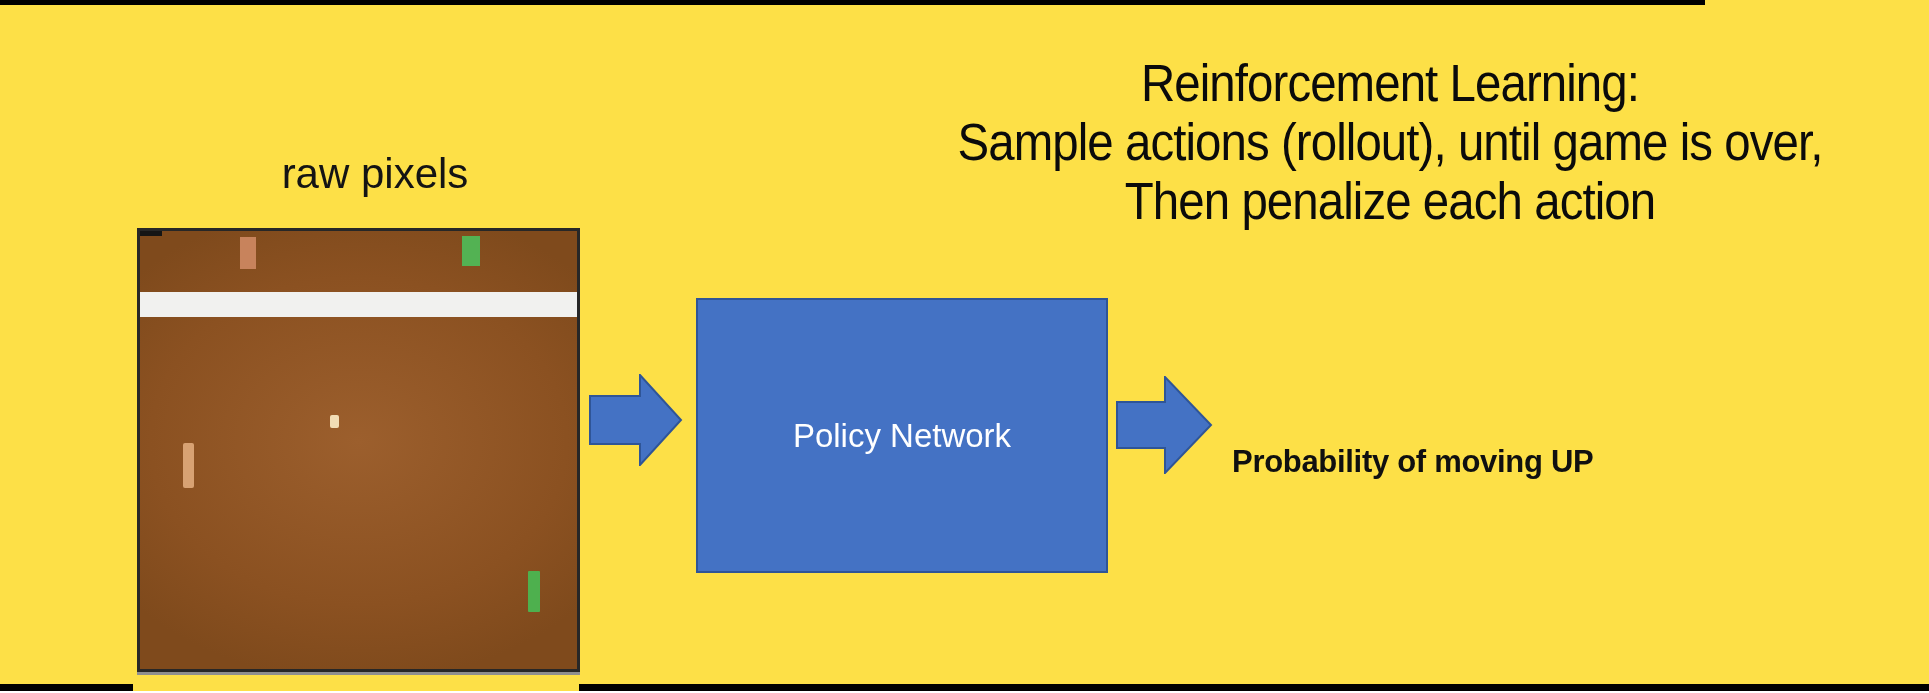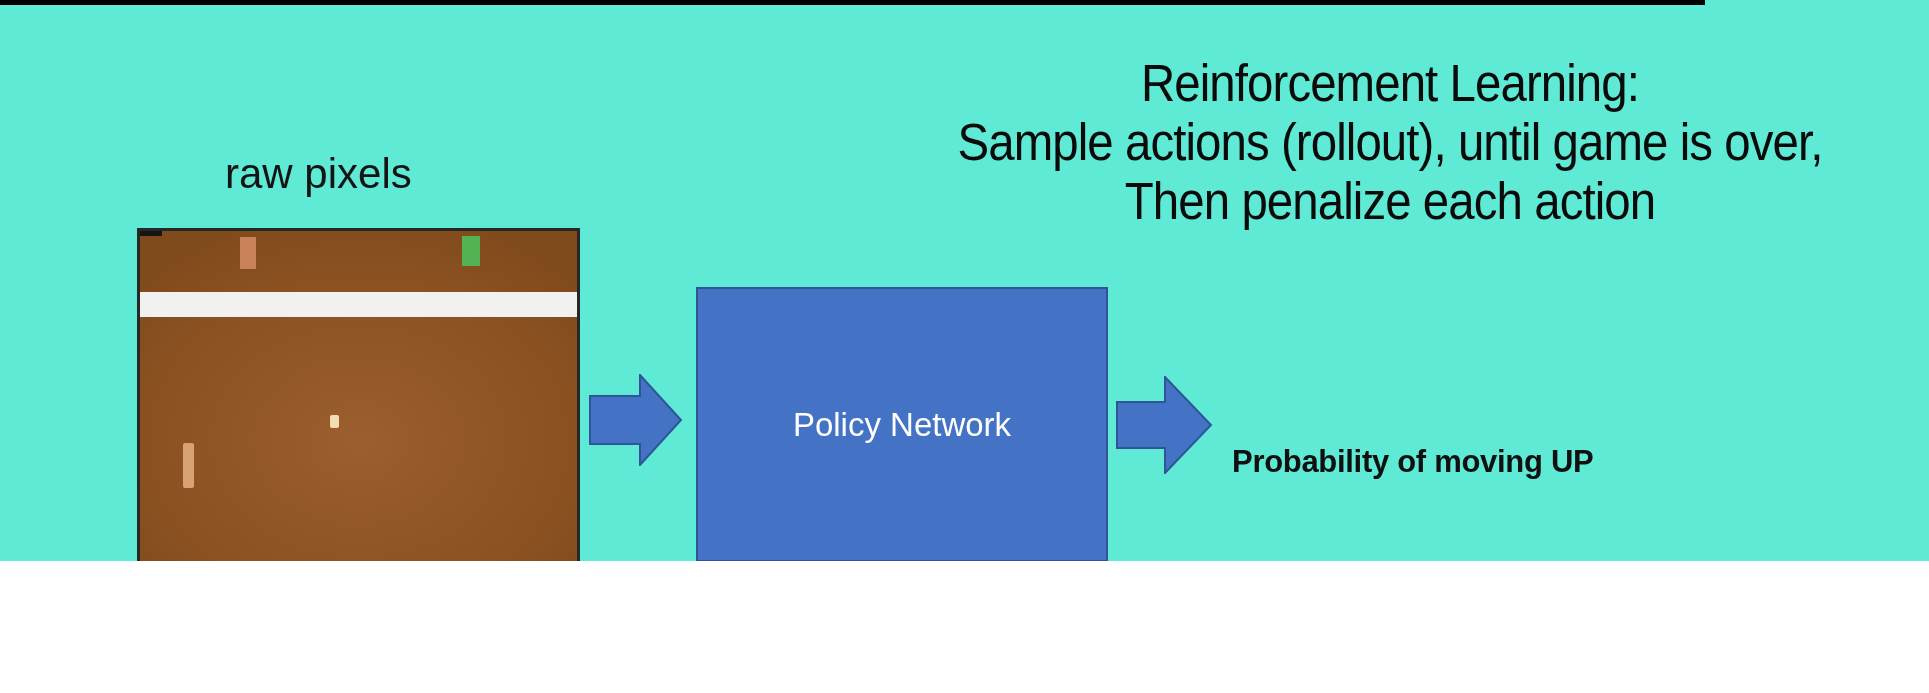--- a/index.html
+++ b/index.html
@@ -1,22 +1,22 @@
 <!DOCTYPE html>
 <html style="--accent-blue: #4472C4; --accent-blue-dark: #2F5597; --field-brown: #8B5121; --field-brown-light: #9C5F2D; --field-brown-dark: #7F4A1C; --score-orange: #C8835C; --score-green: #53B253; --paddle-tan: #D8A273; --paddle-green: #4EB04E; --ball-cream: #F2DDB5; --wall-white: #F1F1EF; --bar-black: #000000;"><head>
 <meta charset="utf-8">
 <style>
   html, body { margin: 0; padding: 0; background: #ffffff; }
   * { box-sizing: border-box; }
 
   .canvas {
     position: relative;
     width: 1929px;
-    height: 561px;
-    background: #5eead4;
+    height: 691px;
+    background: #fde047;
     overflow: hidden;
     font-family: "Liberation Sans", sans-serif;
   }
 
   
   .top-bar {
     position: absolute; left: 0; top: 0;
     width: 1705px; height: 5px;
     background: var(--bar-black, #000);
   }
@@ -38,21 +38,21 @@
     font-size: 51px; line-height: 59px; letter-spacing: -1px;
     color: #0b0b0b;
     transform: scaleX(0.93);
     transform-origin: 50% 0;
     white-space: nowrap;
   }
 
   
   .raw-pixels-label {
     position: absolute; left: 225px; top: 150px; width: 300px;
-    text-align: left;
+    text-align: center;
     font-size: 42px; line-height: 48px;
     color: #141414;
   }
 
   
   .pong {
     position: absolute; left: 137px; top: 228px;
     width: 443px; height: 444px;
     border: 3px solid #272727;
     background: radial-gradient(ellipse 70% 55% at 50% 48%,
@@ -103,21 +103,21 @@
     fill: var(--accent-blue, #4472C4);
     stroke: var(--accent-blue-dark, #2F5597);
     stroke-width: 2;
     stroke-linejoin: miter;
   }
   .arrow-left  { left: 589px; top: 374px; }
   .arrow-right { left: 1116px; top: 376px; }
 
   
   .policy-box {
-    position: absolute; left: 696px; top: 287px;
+    position: absolute; left: 696px; top: 298px;
     width: 412px; height: 275px;
     background: var(--accent-blue, #4472C4);
     border: 2px solid var(--accent-blue-dark, #2F5597);
     display: flex; align-items: center; justify-content: center;
     color: #ffffff;
     font-size: 33px;
   }
 
   
   .output-label {

